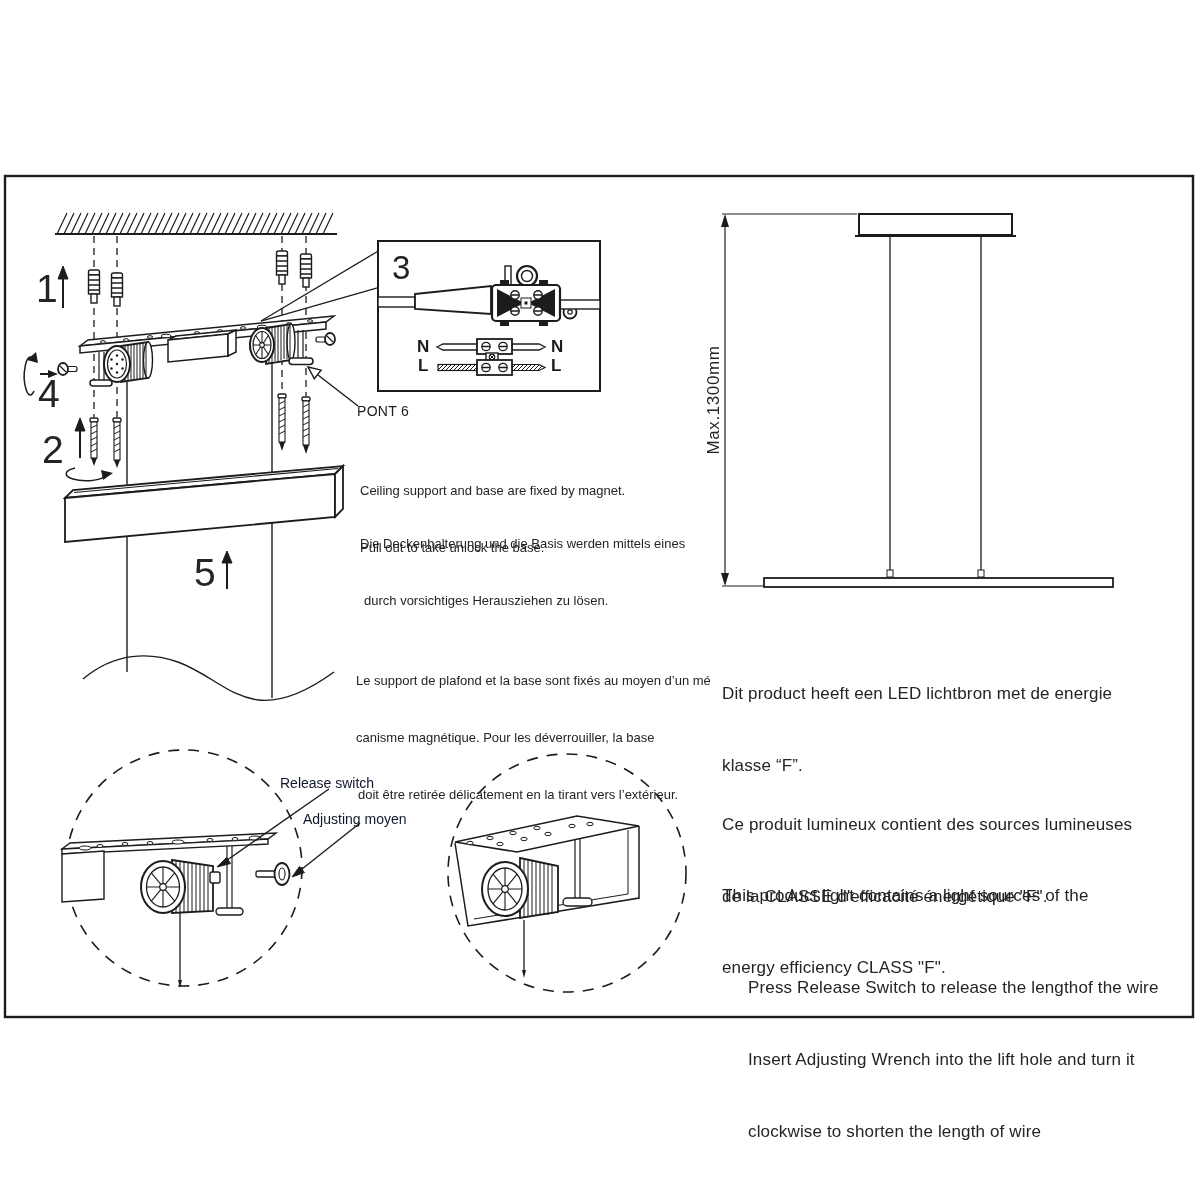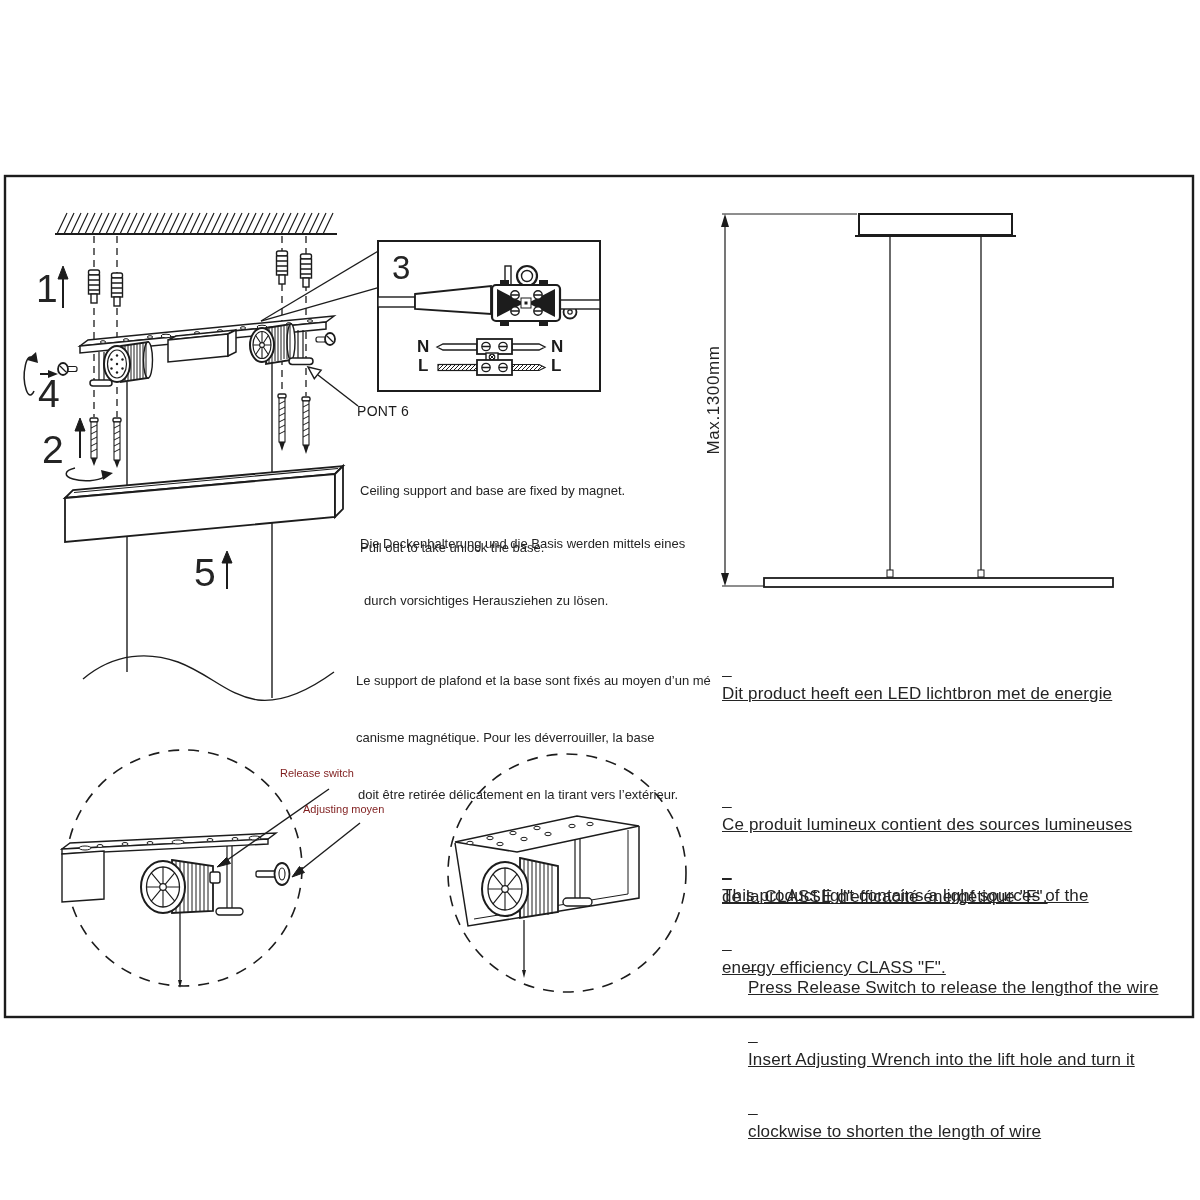--- a/index.html
+++ b/index.html
@@ -6,23 +6,23 @@
   html,body{margin:0;padding:0;}
   body{width:1200px;height:1200px;background:var(--paper);overflow:hidden;
        font-family:"Liberation Sans",sans-serif;}
   .page{position:relative;width:1200px;height:1200px;background:var(--paper);}
   svg.art{position:absolute;left:0;top:0;}
   .t{position:absolute;color:var(--ink);white-space:pre;line-height:1.18;}
   .step{font-size:39px;font-weight:400;color:#242424;}
   .step3{font-size:33px;}
   .pont{font-size:14px;letter-spacing:.3px;}
   .mid{font-size:13px;line-height:19px;color:#242424;}
-  .right{font-size:17px;line-height:24px;letter-spacing:.15px;color:#242424;text-decoration:underline;}
+  .right{font-size:17px;line-height:24px;letter-spacing:.15px;color:#242424;}
   .wirelabel{font-size:17px;font-weight:700;}
-  .circlelabel{font-size:11px;color:#7f1d1d;}
+  .circlelabel{font-size:14px;color:#0f172a;margin-top:8px;}
   .max{font-size:17px;letter-spacing:.6px;transform:rotate(-90deg);
        width:110px;text-align:center;color:#242424;}
 </style>
 </head>
 <body>
 
 <div class="page">
 
 <svg class="art" width="1200" height="1200" viewBox="0 0 1200 1200">
   <defs>
@@ -395,20 +395,21 @@
 
 <div class="t wirelabel" style="left:417px;top:337px">N</div>
 <div class="t wirelabel" style="left:551px;top:337px">N</div>
 <div class="t wirelabel" style="left:418px;top:356px">L</div>
 <div class="t wirelabel" style="left:551px;top:356px">L</div>
 
 <div class="t max" style="left:659px;top:390px">Max.1300mm</div>
 
 <div class="t right" style="left:722px;top:634px">
   <div>Dit product heeft een LED lichtbron met de energie</div>
+  <div>klasse “F”.</div>
 </div>
 <div class="t right" style="left:722px;top:765px">
   <div>Ce produit lumineux contient des sources lumineuses</div>
   <div>de la CLASSE d'efficacité énergétique "F".</div>
 </div>
 <div class="t right" style="left:722px;top:836px">
   <div>This product light contains a light sources of the</div>
   <div>energy efficiency CLASS "F".</div>
 </div>
 <div class="t right" style="left:748px;top:928px">

